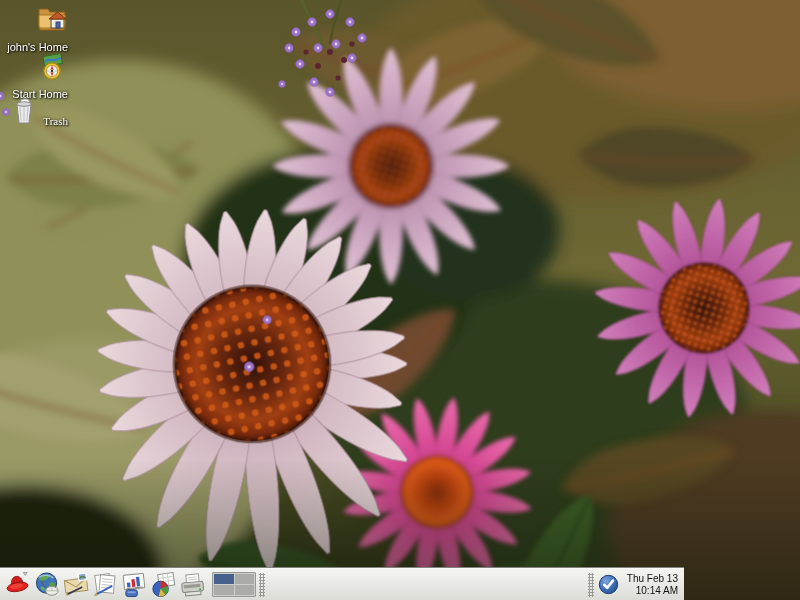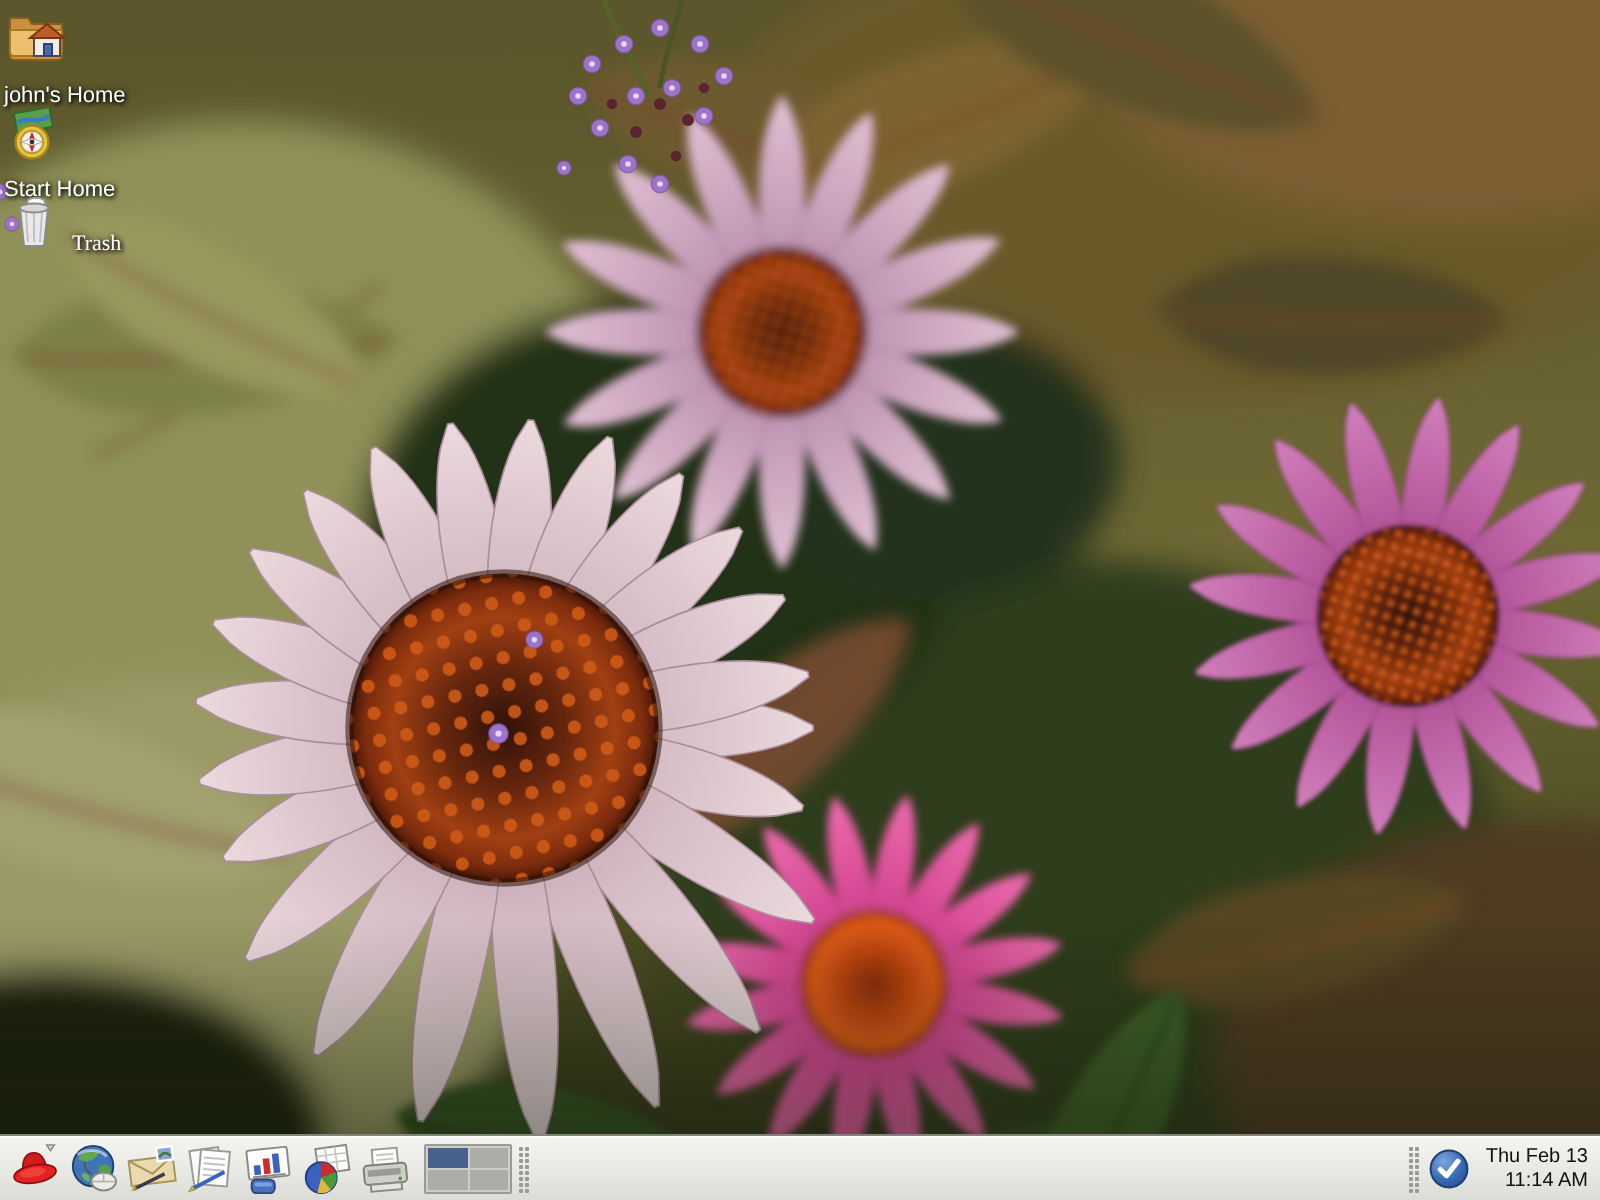--- a/index.html
+++ b/index.html
@@ -3,30 +3,30 @@
 <meta charset="utf-8">
 <style>
   * { margin:0; padding:0; box-sizing:border-box; }
   html,body { width:800px; height:600px; overflow:hidden; }
   body { font-family:"Liberation Sans","DejaVu Sans",sans-serif; position:relative; background:#5d5c2e; }
 
   
   #wallpaper { position:absolute; inset:0; width:800px; height:600px; }
 
   
-  .dicon { position:absolute; width:66px; left:2px; text-align:left; cursor:default; }
+  .dicon { position:absolute; width:66px; left:2px; text-align:right; cursor:default; }
   .dicon .dlabel {
     display:inline-block; margin-top:1px; font-size:11px; color:#fff;
     text-shadow:1px 1px 2px #000, 0 0 3px rgba(0,0,0,.85); line-height:12px;
   }
   #di0 { top:3px; } #di1 { top:54px; } #di2 { top:98px;font-family:Liberation Serif, serif; }
 
   
   #panel {
-    position:absolute; left:0; bottom:0; width:800px; height:32px;
+    position:absolute; left:0; bottom:0; width:684px; height:32px;
     background:linear-gradient(#f4f4f1,#e6e6e2 60%,#dcdcd7);
     border-top:1px solid #fafaf8;
     box-shadow:0 -1px 0 #83837d;
     display:flex; align-items:center; padding:0 3px 0 4px; z-index:5;
   }
   .launcher {
     width:29px; height:30px; border:none; background:transparent; padding:1px;
     display:flex; align-items:center; justify-content:center; cursor:pointer;
   }
 
@@ -453,16 +453,16 @@
               <stop offset=".6" stop-color="#3a6db5"></stop>
             <stop offset="1" stop-color="#27508f"></stop>
           </radialGradient>
         </defs>
         <circle cx="10.5" cy="10.5" r="9.2" fill="url(#alg)" stroke="#1d3f74"></circle>
         <path d="M6.2,10.8 L9.3,13.8 L15,6.6" fill="none" stroke="#ffffff" stroke-width="2.6" stroke-linecap="round" stroke-linejoin="round"></path>
       </svg>
     </button>
     <div id="clock">
       <div>Thu Feb 13</div>
-      <div>11:14 AM</div>
+      <div>10:14 AM</div>
     </div>
   </div>
 </div>
 
 </body></html>

